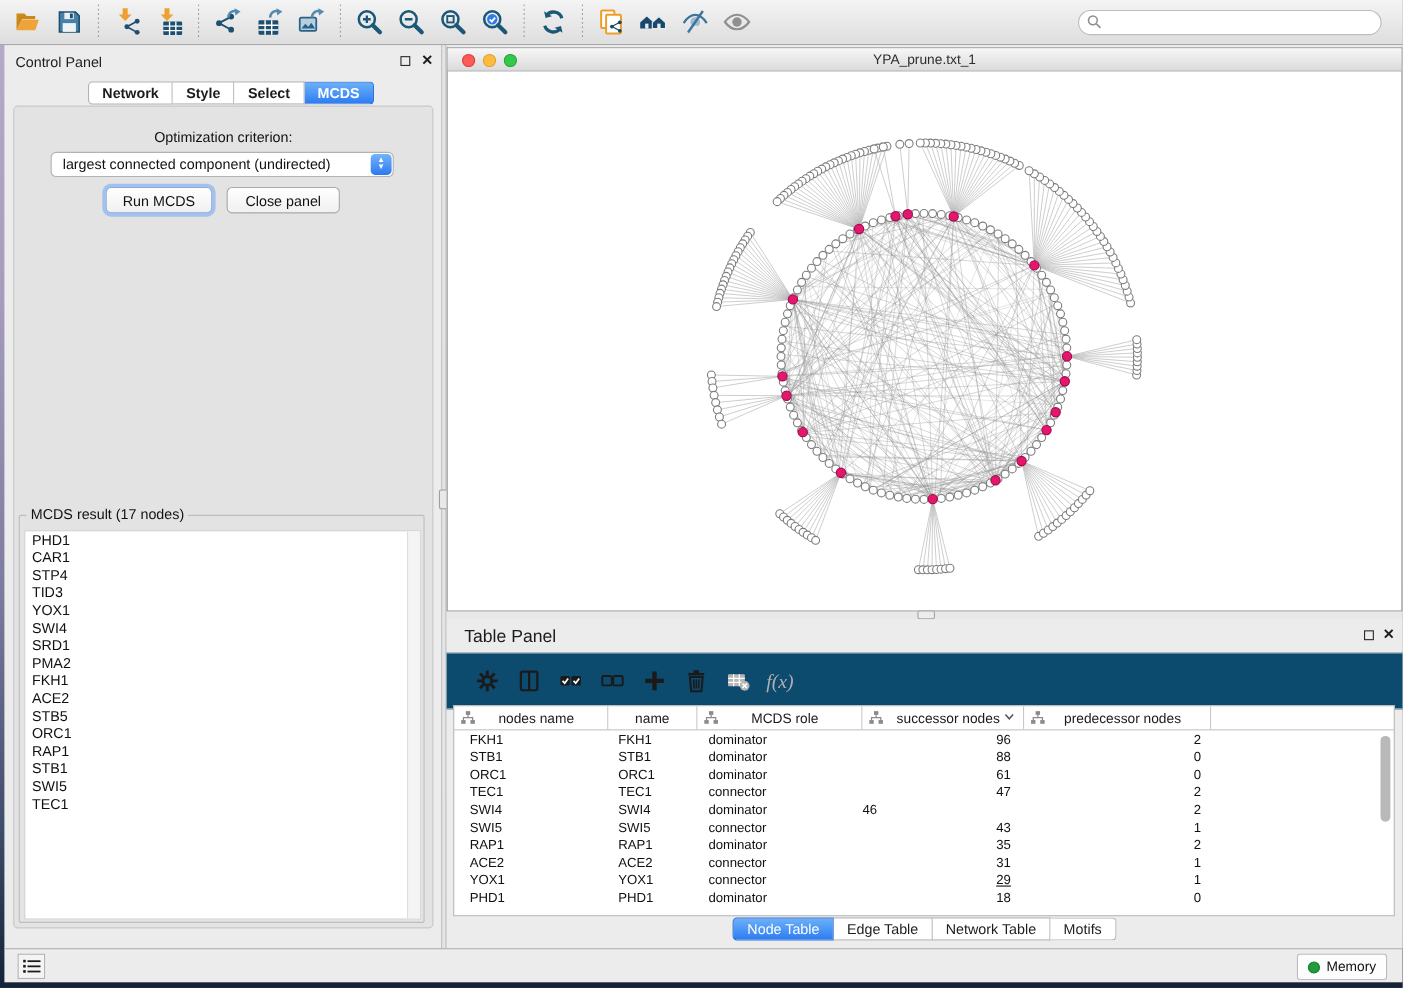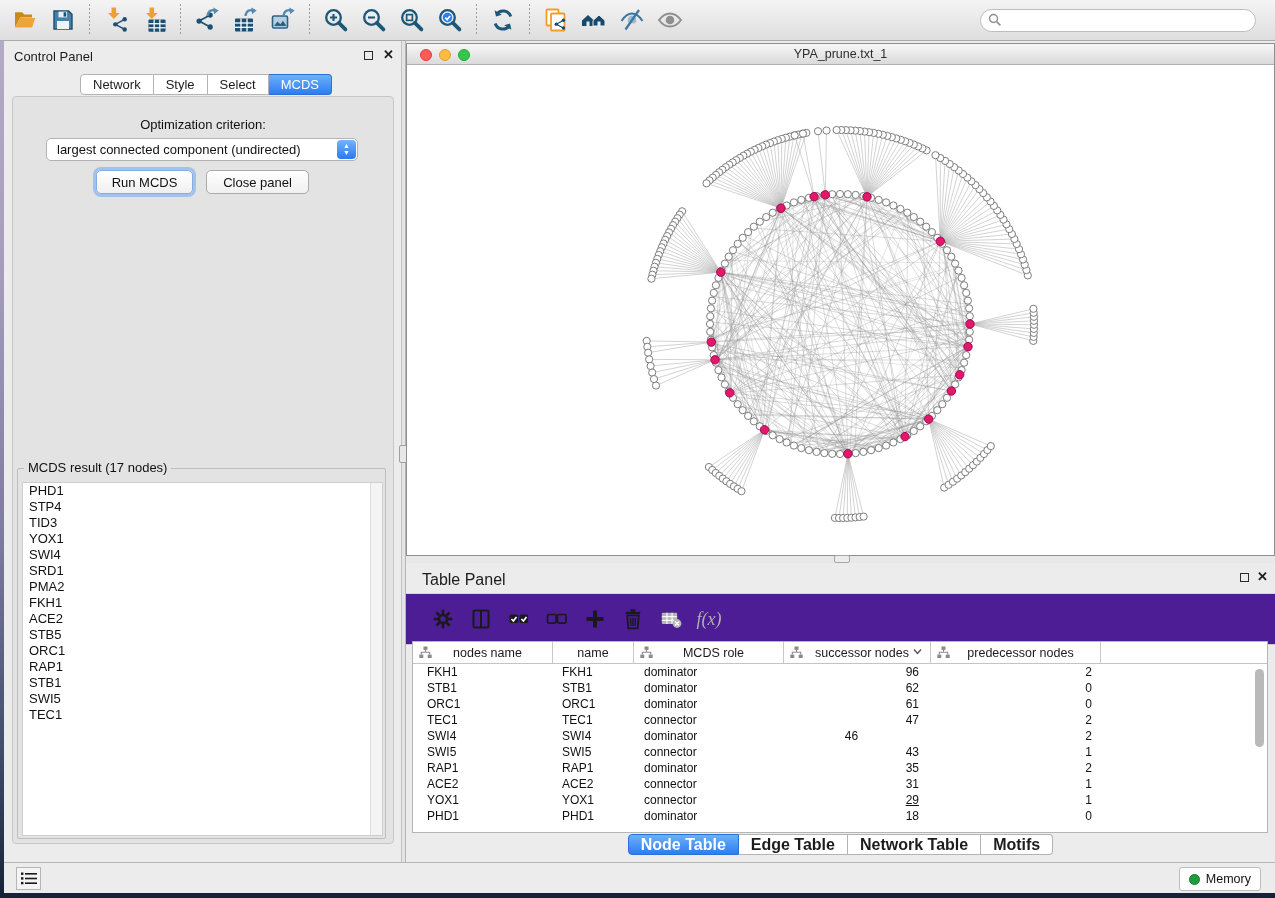--- a/index.html
+++ b/index.html
@@ -27,21 +27,21 @@
   #cp-title { position:absolute; left:10px; top:8px; font-size:13px; color:#1c1c1c; }
   .win-float { position:absolute; top:10px; width:9px; height:9px; border:1.5px solid #2b2b2b; }
   .win-close { position:absolute; top:6px; font-size:13px; font-weight:bold; color:#1c1c1c; line-height:15px; }
   #cp-float { left:360px; } #cp-close { left:379px; }
   .seg { display:flex; }
   .seg .tab { background:#fff; border:1px solid #b3b3b3; border-left-width:0; height:21px;
     display:flex; align-items:center; justify-content:center; font-size:13px; color:#1c1c1c; padding:0 12px; }
   .seg .tab:first-child { border-left-width:1px; border-radius:4px 0 0 4px; }
   .seg .tab:last-child { border-radius:0 4px 4px 0; }
   .seg .tab.active { background:linear-gradient(#6cb0f9,#2d7df2); border-color:#2b6fd8; color:#fff; }
-  #cp-tabs { position:absolute; left:76px; top:33px; }
+  #cp-tabs { position:absolute; left:76px; top:33px;font-weight:bold; }
   #cp-content { position:absolute; left:8px; top:55px; width:382px; height:748px;
     background:#e3e3e3; border:1px solid #c7c7c7; border-radius:4px; }
   #opt-label { position:absolute; left:0; top:20px; width:100%; text-align:center; font-size:13px; color:#111; }
   #opt-select { position:absolute; left:33px; top:41px; width:312px; height:23px; background:#fff;
     border:1px solid #b2b2b2; border-radius:5px; font-size:13px; color:#111;
     display:flex; align-items:center; padding-left:10px; }
   #opt-stepper { position:absolute; right:1px; top:1px; width:19px; height:19px; border-radius:4px;
     background:linear-gradient(#74b4fb,#2a79f2); display:flex; flex-direction:column;
     align-items:center; justify-content:center; gap:1px; }
   #opt-stepper span { color:#fff; font-size:7px; line-height:6px; }
@@ -81,39 +81,39 @@
 
   
   #h-splitter { position:absolute; left:0; top:515px; width:869px; height:7px; background:#e8e8e8; }
   #h-grip { position:absolute; left:428px; top:-1px; width:16px; height:8px; background:#ececec;
     border:1px solid #a5a5a5; border-radius:2px; }
 
   
   #table-panel { position:absolute; left:0; top:522px; width:869px; height:299px; background:#ececec; }
   #tp-title { position:absolute; left:16px; top:8px; font-size:16px; color:#1c1c1c; }
   #tp-float { left:834px; top:10px; } #tp-close { left:851px; top:6px; }
-  #tp-toolbar { position:absolute; left:0; top:30px; width:869px; height:52px; background:#4c1d95;
+  #tp-toolbar { position:absolute; left:0; top:30px; width:869px; height:52px; background:#0c4a6e;
     border-top:1px solid #d6d6d6; border-bottom:1px solid #cacaca; display:flex; align-items:center; padding-left:18px; }
   .tpt-btn { width:38px; height:34px; display:flex; align-items:center; justify-content:center; }
   .tpt-btn svg { width:22px; height:22px; }
   .fx-label { font-style:italic; font-family:"Liberation Serif", serif; font-size:18px; color:#b0b0b0; }
   #table-region { position:absolute; left:6px; top:78px; width:856px; height:192px; background:#fff;
     border:1px solid #b5b5b5; }
   #table-header { display:flex; height:22px; border-bottom:1px solid #c4c4c4; }
   .th-cell { position:relative; border-right:1px solid #c9c9c9; display:flex; align-items:center;
     justify-content:center; font-size:12.5px; color:#1a1a1a; }
   .th-cell svg.attr { position:absolute; left:6px; top:4px; width:13px; height:13px; }
   .th-sort { position:absolute; right:8px; top:5px; width:9px; height:9px; }
   #table-body { position:relative; }
   .t-row { display:flex; height:16px; }
   .t-cell { font-size:12px; color:#111; line-height:16px; white-space:nowrap; overflow:hidden; }
   #table-vscroll { position:absolute; right:2px; top:1px; width:11px; height:166px; background:#fff; }
   #table-vthumb { position:absolute; left:1px; top:4px; width:9px; height:78px; background:#b9b9b9; border-radius:5px; }
   #tp-tabs { position:absolute; left:0; top:271px; width:869px; display:flex; justify-content:center; }
-  #tp-tabs .tab { font-size:16px;font-weight:bold; }
+  #tp-tabs .tab { font-size:13px; }
 
   
   #status-bar { left:4px; top:862px; width:1271px; height:31px; background:#ececec;
     border-top:1px solid #b5b5b5; }
   #list-btn { position:absolute; left:12px; top:4px; width:25px; height:23px; background:#f4f4f4;
     border:1px solid #b5b5b5; display:flex; align-items:center; justify-content:center; }
   #memory-btn { position:absolute; right:14px; top:4px; height:24px; padding:0 9px; background:#fdfdfd;
     border:1px solid #bdbdbd; border-radius:3px; display:flex; align-items:center; gap:6px;
     font-size:12.5px; color:#111; }
   #memory-dot { width:11px; height:11px; border-radius:50%; background:#1f9d3c; border:1px solid #157a2c; }
@@ -314,20 +314,21 @@
           <span>▼</span>
       </span>
     </div>
     <div id="run-btn" class="aqua-btn">Run MCDS</div>
     <div id="close-btn" class="aqua-btn">Close panel</div>
     <div id="result-group">
       <div id="result-legend">MCDS result (17 nodes)</div>
       <div id="result-list">
         <div id="result-scroll"></div>
       <div class="result-item">PHD1</div>
+          <div class="result-item">CAR1</div>
           <div class="result-item">STP4</div>
           <div class="result-item">TID3</div>
           <div class="result-item">YOX1</div>
           <div class="result-item">SWI4</div>
           <div class="result-item">SRD1</div>
           <div class="result-item">PMA2</div>
           <div class="result-item">FKH1</div>
           <div class="result-item">ACE2</div>
           <div class="result-item">STB5</div>
           <div class="result-item">ORC1</div>
@@ -1236,42 +1237,42 @@
             <div class="t-cell" style="width: 140px; padding-left: 14px;">FKH1</div>
             <div class="t-cell" style="width: 81px; padding-left: 9px;">FKH1</div>
             <div class="t-cell" style="width: 150px; padding-left: 10px;">dominator</div>
             <div class="t-cell" style="width: 147px; text-align: right; padding-right: 12px;">96</div>
             <div class="t-cell" style="width: 170px; text-align: right; padding-right: 9px;">2</div>
           </div>
           <div class="t-row">
             <div class="t-cell" style="width: 140px; padding-left: 14px;">STB1</div>
             <div class="t-cell" style="width: 81px; padding-left: 9px;">STB1</div>
             <div class="t-cell" style="width: 150px; padding-left: 10px;">dominator</div>
-            <div class="t-cell" style="width: 147px; text-align: right; padding-right: 12px;">62</div>
+            <div class="t-cell" style="width: 147px; text-align: right; padding-right: 12px;">88</div>
             <div class="t-cell" style="width: 170px; text-align: right; padding-right: 9px;">0</div>
           </div>
           <div class="t-row">
             <div class="t-cell" style="width: 140px; padding-left: 14px;">ORC1</div>
             <div class="t-cell" style="width: 81px; padding-left: 9px;">ORC1</div>
             <div class="t-cell" style="width: 150px; padding-left: 10px;">dominator</div>
             <div class="t-cell" style="width: 147px; text-align: right; padding-right: 12px;">61</div>
             <div class="t-cell" style="width: 170px; text-align: right; padding-right: 9px;">0</div>
           </div>
           <div class="t-row">
             <div class="t-cell" style="width: 140px; padding-left: 14px;">TEC1</div>
             <div class="t-cell" style="width: 81px; padding-left: 9px;">TEC1</div>
             <div class="t-cell" style="width: 150px; padding-left: 10px;">connector</div>
             <div class="t-cell" style="width: 147px; text-align: right; padding-right: 12px;">47</div>
             <div class="t-cell" style="width: 170px; text-align: right; padding-right: 9px;">2</div>
           </div>
           <div class="t-row">
             <div class="t-cell" style="width: 140px; padding-left: 14px;">SWI4</div>
             <div class="t-cell" style="width: 81px; padding-left: 9px;">SWI4</div>
             <div class="t-cell" style="width: 150px; padding-left: 10px;">dominator</div>
-            <div class="t-cell" style="width: 147px; text-align: center; padding-right: 12px;">46</div>
+            <div class="t-cell" style="width: 147px; text-align: left; padding-right: 12px;">46</div>
             <div class="t-cell" style="width: 170px; text-align: right; padding-right: 9px;">2</div>
           </div>
           <div class="t-row">
             <div class="t-cell" style="width: 140px; padding-left: 14px;">SWI5</div>
             <div class="t-cell" style="width: 81px; padding-left: 9px;">SWI5</div>
             <div class="t-cell" style="width: 150px; padding-left: 10px;">connector</div>
             <div class="t-cell" style="width: 147px; text-align: right; padding-right: 12px;">43</div>
             <div class="t-cell" style="width: 170px; text-align: right; padding-right: 9px;">1</div>
           </div>
           <div class="t-row">

